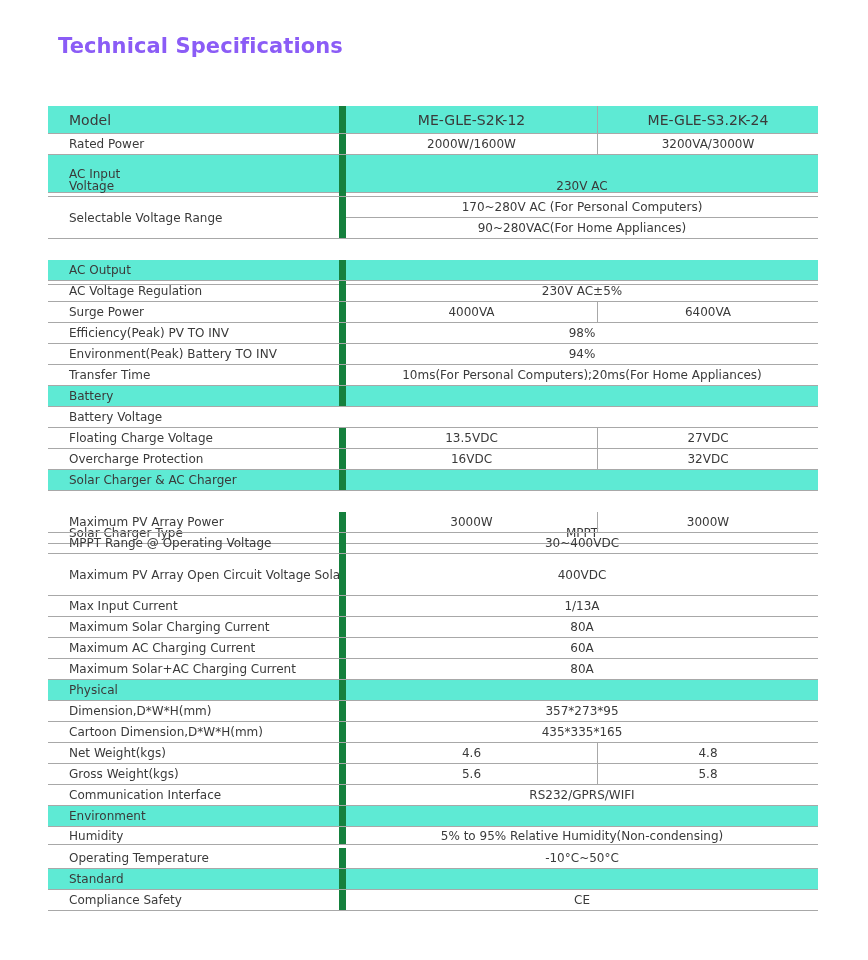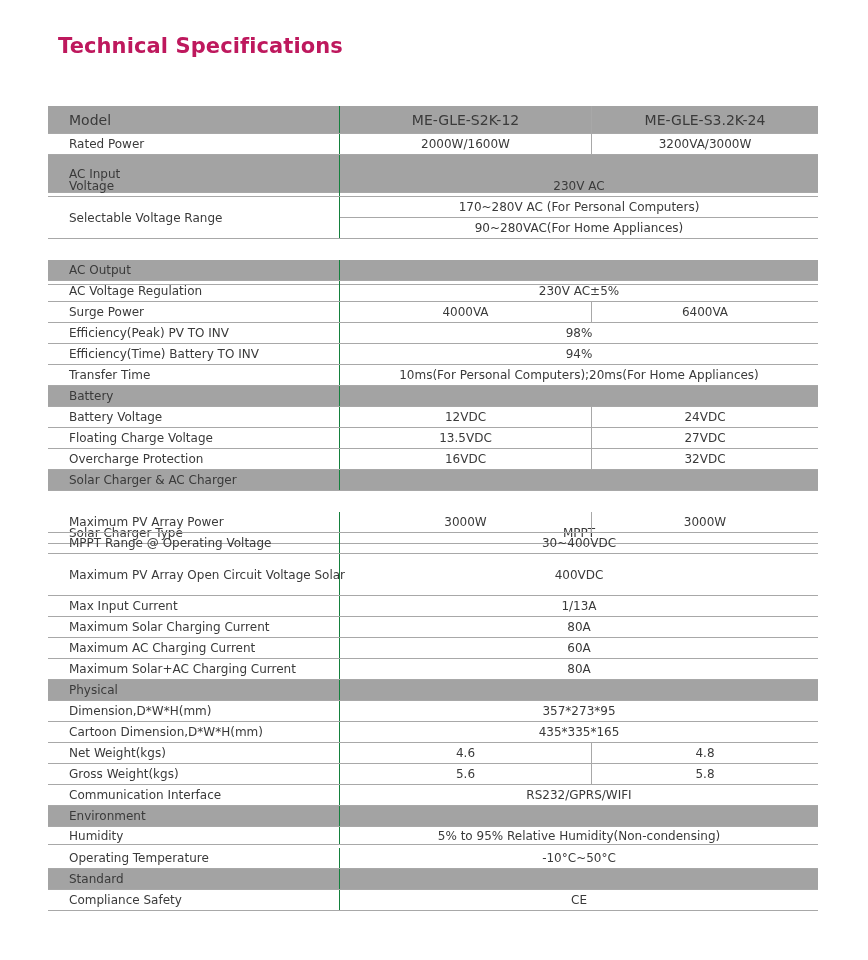--- a/index.html
+++ b/index.html
@@ -1,27 +1,27 @@
 <!DOCTYPE html>
 <html><head>
 <meta charset="utf-8">
 <style>
   html, body { margin: 0; padding: 0; background: #ffffff; }
   body { width: 868px; height: 960px; position: relative; overflow: hidden;
          font-family: "DejaVu Sans", "Liberation Sans", sans-serif; color: #3a3a3a; }
   .title { position: absolute; left: 58px; top: 34px; font-size: 21px; font-weight: bold;
-           color: #be185d; letter-spacing: 0.1px; }
+           color: #8b5cf6; letter-spacing: 0.1px; }
   .spec-table { position: absolute; left: 48px; top: 106px; width: 770px; }
   .row { position: absolute; left: 0; width: 770px; border-bottom: 1px solid #a8a8a8;
          box-sizing: border-box; font-size: 12px; }
-  .row.section, .row.header { background: #a3a3a3; }
+  .row.section, .row.header { background: #5eead4; }
   .row .label { position: absolute; left: 21px; top: 0; bottom: 0; display: flex; align-items: center;
                 white-space: nowrap; }
   .row.header .label { font-size: 14px; }
-  .row .vcol { position: absolute; left: 291px; right: 0; top: 0; bottom: 0; border-left: 1px solid #15803d; }
+  .row .vcol { position: absolute; left: 291px; right: 0; top: 0; bottom: 0; border-left: 7px solid #15803d; }
   .row .cell { position: absolute; top: 0; bottom: 0; display: flex; align-items: center; justify-content: center;
                white-space: nowrap; }
   .row .cell.full { left: 0; right: 0; }
   .row .cell.c1 { left: 0; width: 251px; }
   .row .cell.c2 { left: 251px; right: 0; border-left: 1px solid #a8a8a8; }
   .row.header .cell { font-size: 14px; }
   .row .cell.split-top { left: 0; right: 0; top: 0; bottom: 50%; border-bottom: 1px solid #a8a8a8; }
   .row .cell.split-bot { left: 0; right: 0; top: 50%; bottom: 0; }
 </style>
 </head>
@@ -84,41 +84,37 @@
         <span class="cell c2">6400VA</span>
       </div>
     </div>
     <div class="row" style="top: 217px; height: 21px;">
       <span class="label">Efficiency(Peak) PV TO INV</span>
       <div class="vcol">
         <span class="cell full">98%</span>
       </div>
     </div>
     <div class="row" style="top: 238px; height: 21px;">
-      <span class="label">Efficiency(Time) Battery TO INV</span>
+      <span class="label">Environment(Peak) Battery TO INV</span>
       <div class="vcol">
         <span class="cell full">94%</span>
       </div>
     </div>
     <div class="row" style="top: 259px; height: 21px;">
       <span class="label">Transfer Time</span>
       <div class="vcol">
         <span class="cell full">10ms(For Personal Computers);20ms(For Home Appliances)</span>
       </div>
     </div>
     <div class="row section" style="top: 280px; height: 21px;">
       <span class="label">Battery</span>
       <div class="vcol"></div>
     </div>
     <div class="row" style="top: 301px; height: 21px;">
       <span class="label">Battery Voltage</span>
-      <div class="vcol">
-        <span class="cell c1">12VDC</span>
-        <span class="cell c2">24VDC</span>
-      </div>
     </div>
     <div class="row" style="top: 322px; height: 21px;">
       <span class="label">Floating Charge Voltage</span>
       <div class="vcol">
         <span class="cell c1">13.5VDC</span>
         <span class="cell c2">27VDC</span>
       </div>
     </div>
     <div class="row" style="top: 343px; height: 21px;">
       <span class="label">Overcharge Protection</span>

